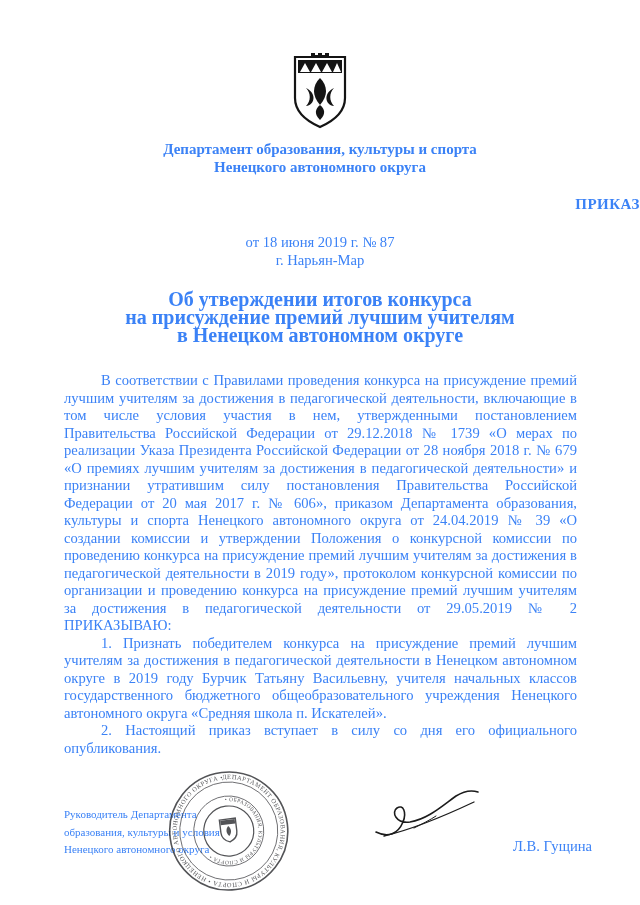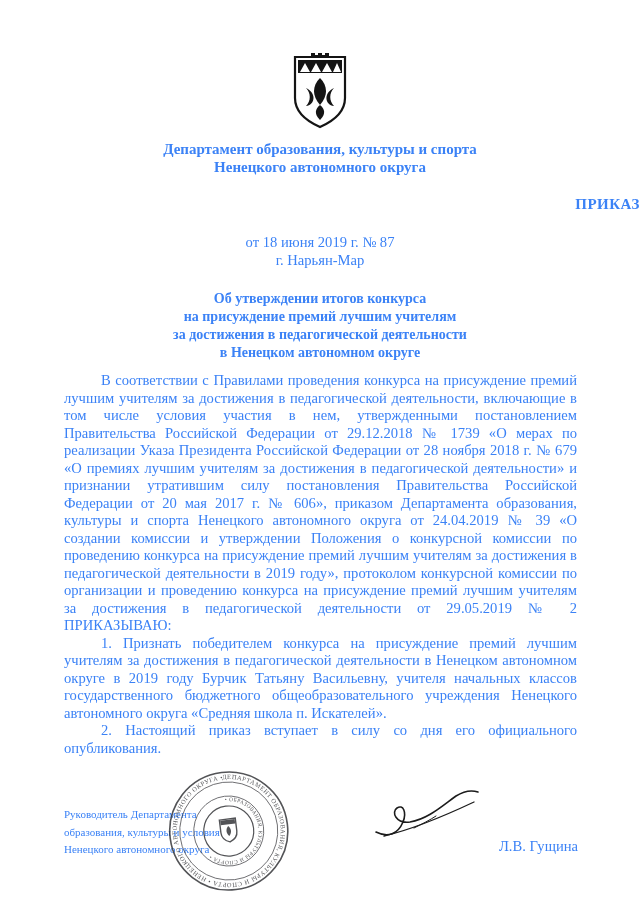--- a/index.html
+++ b/index.html
@@ -40,40 +40,40 @@
     top: 233px; left: 0; width: 100%;
     text-align: center;
     font-size: 14.6px;
     line-height: 18px;
   }
   .doc-title {
     position: absolute;
     top: 290px; left: 0; width: 100%;
     text-align: center;
     font-weight: bold;
-    font-size: 14px;
+    font-size: 20px;
     line-height: 18px;
   }
   .body-text {
     position: absolute;
     top: 372px; left: 64px; width: 513px;
     font-size: 14.6px;
     line-height: 17.5px;
     text-align: justify;
   }
   .body-text p { text-indent: 37px; }
   .sig-block {
     position: absolute;
     top: 806px; left: 64px;
     font-size: 11px;
     line-height: 17.5px;
   }
   .sig-name {
     position: absolute;
-    top: 838px; right: 62px;
+    top: 838px; right: 48px;
     font-size: 14.6px;
   }
   .stamp {
     position: absolute;
     top: 768px; left: 166px;
     opacity: .82;
     transform: rotate(-7deg);
   }
   .autograph {
     position: absolute;
@@ -106,21 +106,20 @@
   <div class="doc-type">ПРИКАЗ</div>
 
   <div class="date-block">
     <div>от 18 июня 2019 г. № 87</div>
     <div>г. Нарьян-Мар</div>
   </div>
 
   <div class="doc-title">
     <div>Об утверждении итогов конкурса</div>
     <div>на присуждение премий лучшим учителям</div>
-    <div>за достижения в педагогической деятельности</div>
     <div>в Ненецком автономном округе</div>
   </div>
 
   <div class="body-text">
     <p>В соответствии с Правилами проведения конкурса на присуждение премий лучшим учителям за достижения в педагогической деятельности, включающие в том числе условия участия в нем, утвержденными постановлением Правительства Российской Федерации от 29.12.2018 № 1739 «О мерах по реализации Указа Президента Российской Федерации от 28 ноября 2018 г. № 679 «О премиях лучшим учителям за достижения в педагогической деятельности» и признании утратившим силу постановления Правительства Российской Федерации от 20 мая 2017 г. № 606», приказом Департамента образования, культуры и спорта Ненецкого автономного округа от 24.04.2019 № 39 «О создании комиссии и утверждении Положения о конкурсной комиссии по проведению конкурса на присуждение премий лучшим учителям за достижения в педагогической деятельности в 2019 году», протоколом конкурсной комиссии по организации и проведению конкурса на присуждение премий лучшим учителям за достижения в педагогической деятельности от 29.05.2019 № 2 ПРИКАЗЫВАЮ:</p>
     <p>1. Признать победителем конкурса на присуждение премий лучшим учителям за достижения в педагогической деятельности в Ненецком автономном округе в 2019 году Бурчик Татьяну Васильевну, учителя начальных классов государственного бюджетного общеобразовательного учреждения Ненецкого автономного округа «Средняя школа п. Искателей».</p>
     <p>2. Настоящий приказ вступает в силу со дня его официального опубликования.</p>
   </div>
 
   <div class="sig-block">

